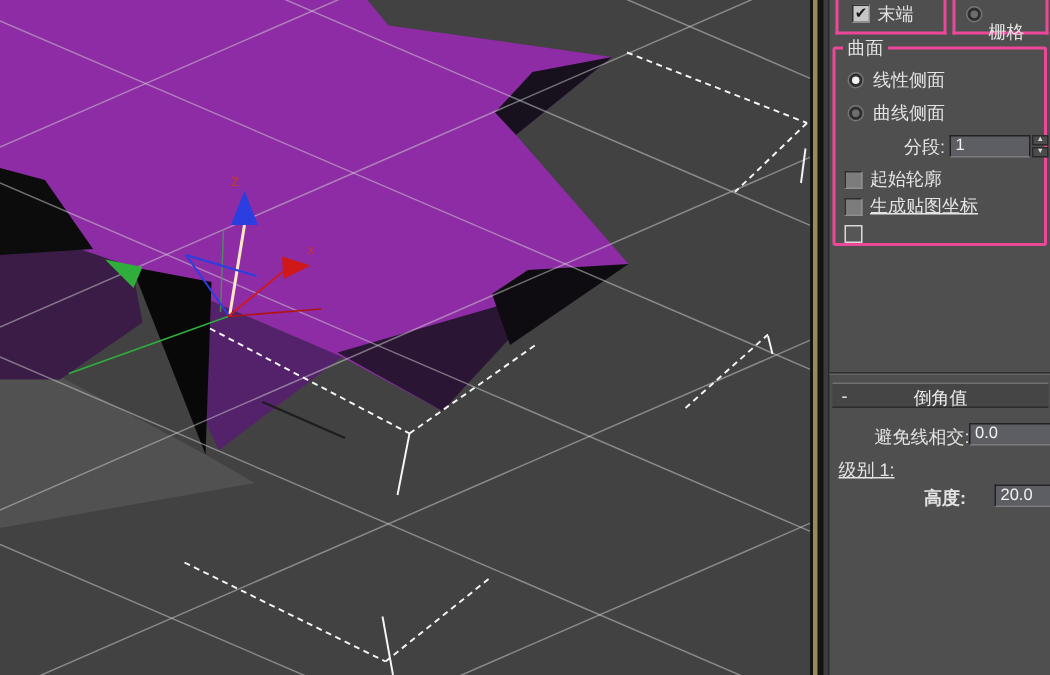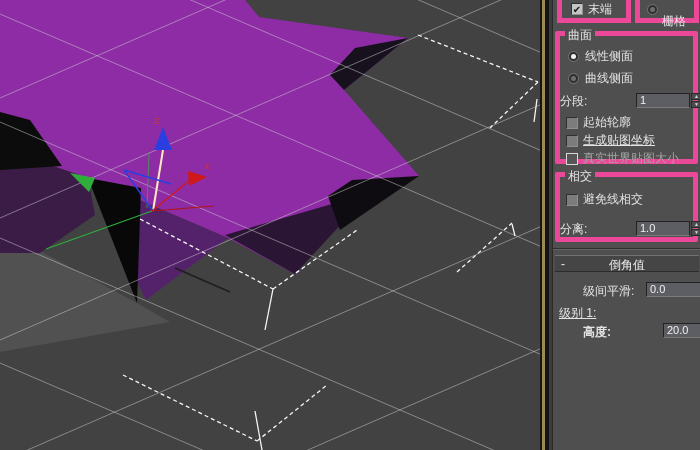--- a/index.html
+++ b/index.html
@@ -12,36 +12,36 @@
   #viewport svg { display:block; }
 
   
   #vdivider { position:absolute; left:540px; top:0; width:12px; height:450px; background:#141414; }
   #vdivider .tan { position:absolute; left:2px; top:0; width:3px; height:450px; background:#9b8a54; }
   #vdivider .dk  { position:absolute; left:9px; top:0; width:3px; height:450px; background:#3c3c3c; }
 
   
   #panel { position:absolute; left:552px; top:0; width:148px; height:450px;
     background:#4f4f4f; border-left:1px solid #2a2a2a; color:#e3e3e3; font-size:12px; }
-  .grp { position:absolute; border:5px solid #ec4899; border-radius:2px; }
+  .grp { position:absolute; border:2px solid #ec4899; border-radius:2px; }
   .grp .legend { position:absolute; top:-8px; left:5px; background:#4f4f4f; padding:0 3px;
     font-size:12px; color:#e3e3e3; line-height:14px; white-space:nowrap; }
   .stub { border-top:none !important; border-radius:0; }
   .cb { position:absolute; width:12px; height:12px; background:#7c7c7c;
     border:1px solid #2f2f2f; border-bottom-color:#8f8f8f; border-right-color:#8f8f8f;
     font-size:10px; line-height:11px; text-align:center; color:#161616; }
   .cb.checked { background:#c6c6c6; }
   .cb.bright { border:1px solid #d8d8d8; background:#565656; }
   .radio { position:absolute; width:11px; height:11px; border-radius:50%;
     background:#2f2f2f; border:1px solid #777; }
   .radio .dot { position:absolute; left:2px; top:2px; width:5px; height:5px; border-radius:50%; background:#6e6e6e; }
   .radio.selected .dot { background:#f2f2f2; }
   .lbl { position:absolute; white-space:nowrap; line-height:14px; }
   .lbl.dim { color:#a3a3a3; }
-  .rlabel { text-align:left; }
+  .rlabel { text-align:right; }
   .field { position:absolute; height:15px; background:#5d5d64; border:1px solid #222;
     border-bottom-color:#7c7c7c; color:#f0f0f0; font-size:11px; line-height:13px; padding-left:3px; }
   .spin { position:absolute; width:11px; height:15px; }
   .spin div { width:11px; height:7px; background:#4c4c4c; border:1px solid #2a2a2a;
     color:#d8d8d8; font-size:5px; line-height:5px; text-align:center; }
   .spin div:last-child { margin-top:1px; }
 
   .sep { position:absolute; left:0; top:248px; width:148px; height:2px;
     background:#2f2f2f; border-bottom:1px solid #646464; }
   .rollhdr { position:absolute; left:2px; top:255px; width:144px; height:17px;
@@ -161,45 +161,31 @@
         <div>▼</div>
       </div>
 
       <div class="cb" style="left:6px; top:81px;"></div>
       <div class="lbl" style="left:23px; top:79px;">起始轮廓</div>
 
       <div class="cb" style="left:6px; top:99px;"></div>
       <div class="lbl" style="left:23px; top:97px;text-decoration:underline;">生成贴图坐标</div>
 
       <div class="cb bright" style="left:6px; top:117px;"></div>
-      <div class="lbl dim" style="left:23px; top:115px;">真实世界贴图大小</div>
     </div>
 
-    <div class="grp" style="left:2px; top:172px; width:143px; height:70px;">
-      <div class="legend">相交</div>
-
-      <div class="cb" style="left:6px; top:17px;"></div>
-      <div class="lbl" style="left:23px; top:15px;">避免线相交</div>
-
-      <div class="lbl rlabel" style="left:0; top:45px; width:73px;">分离:</div>
-      <div class="field" style="left:76px; top:44px; width:54px;">1.0</div>
-      <div class="spin" style="left:131px; top:44px;">
-        <div>▲</div>
-        <div>▼</div>
-      </div>
-    </div>
 
     <div class="sep"></div>
 
     <div class="rollhdr">
       <span class="minus">-</span>
       <span class="title">倒角值</span>
     </div>
 
-    <div class="lbl rlabel" style="left:30px; top:284px; width:61px;">级间平滑:</div>
+    <div class="lbl rlabel" style="left:30px; top:284px; width:61px;">避免线相交:</div>
     <div class="field" style="left:93px; top:282px; width:56px;">0.0</div>
 
     <div class="lbl" style="left:6px; top:306px;text-decoration:underline;">级别 1:</div>
 
     <div class="lbl rlabel" style="left:30px; top:325px; width:61px;font-weight:bold;">高度:</div>
     <div class="field" style="left:110px; top:323px; width:53px;">20.0</div>
   </div>
 </div>
 
 </body></html>

